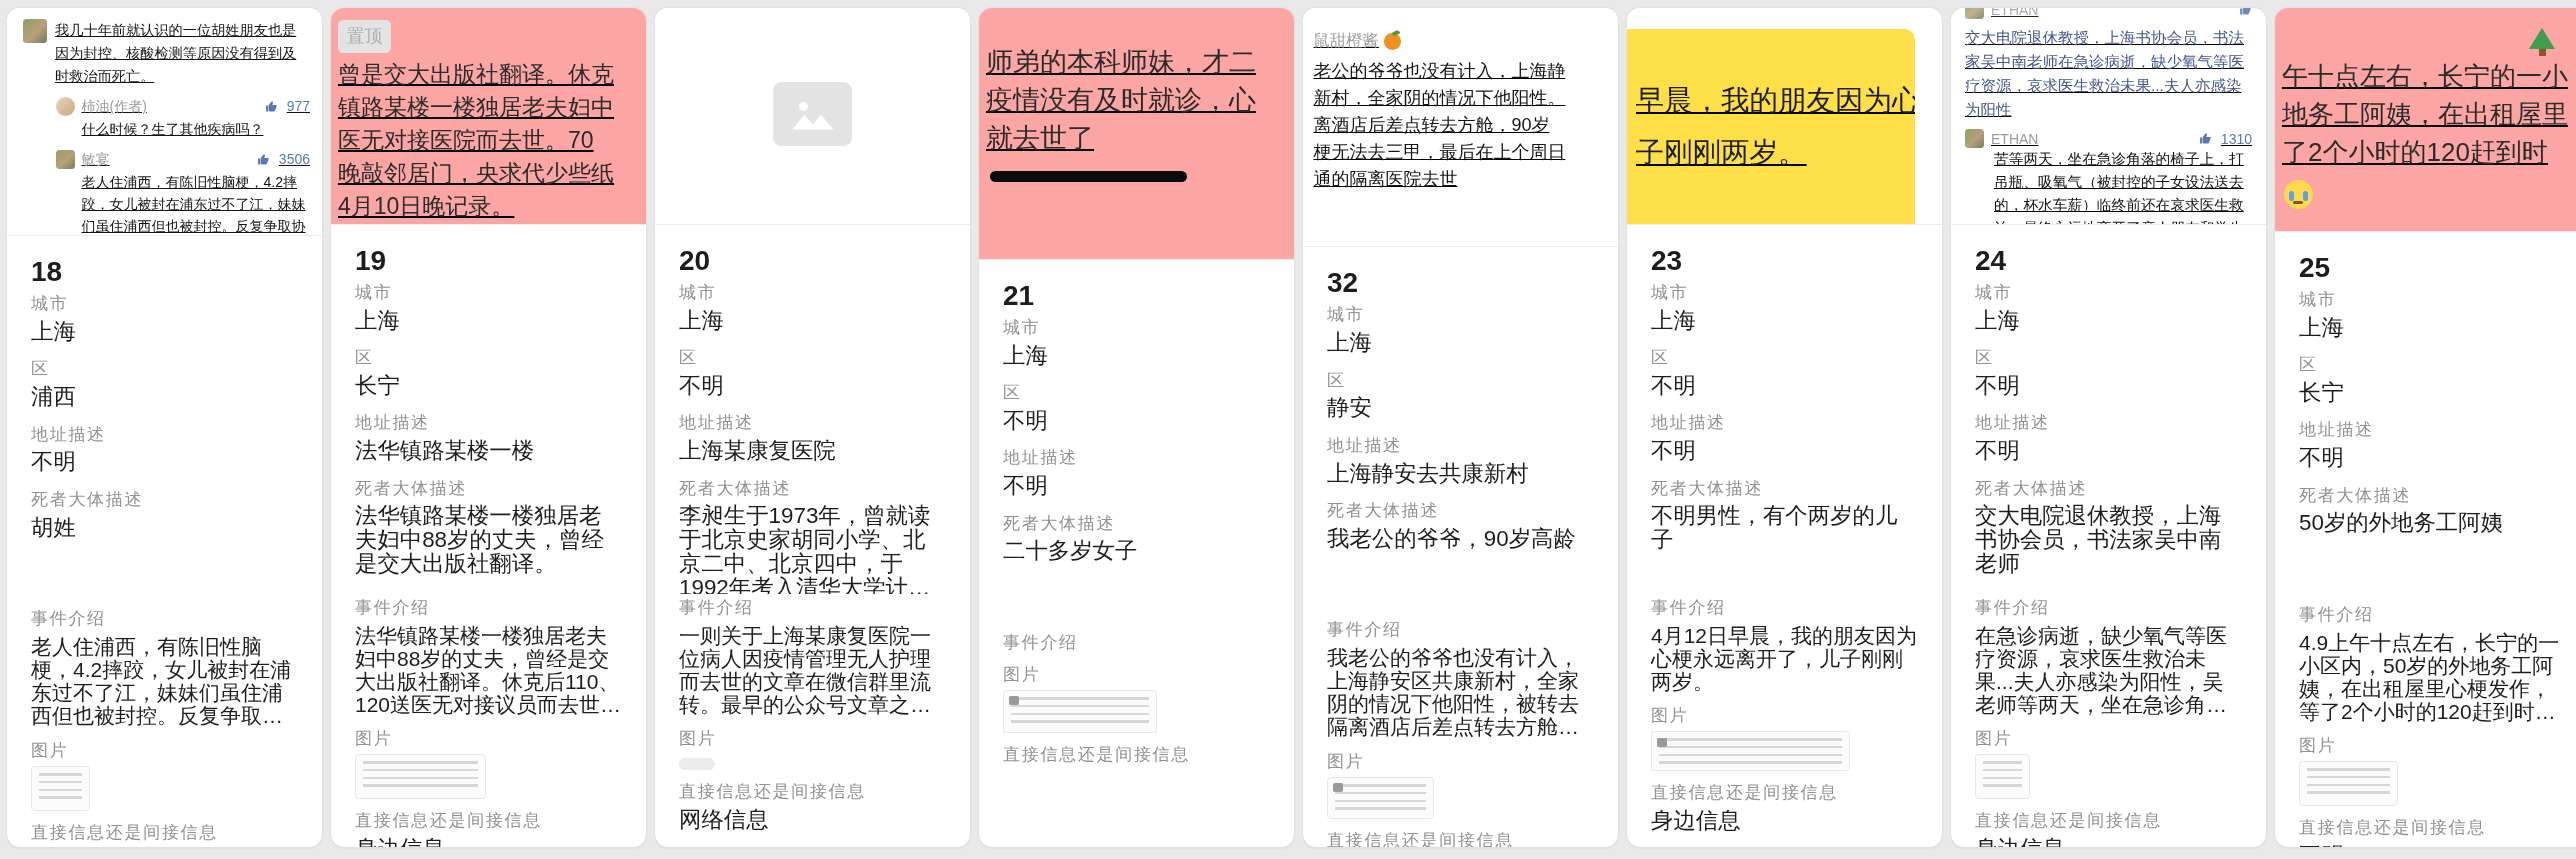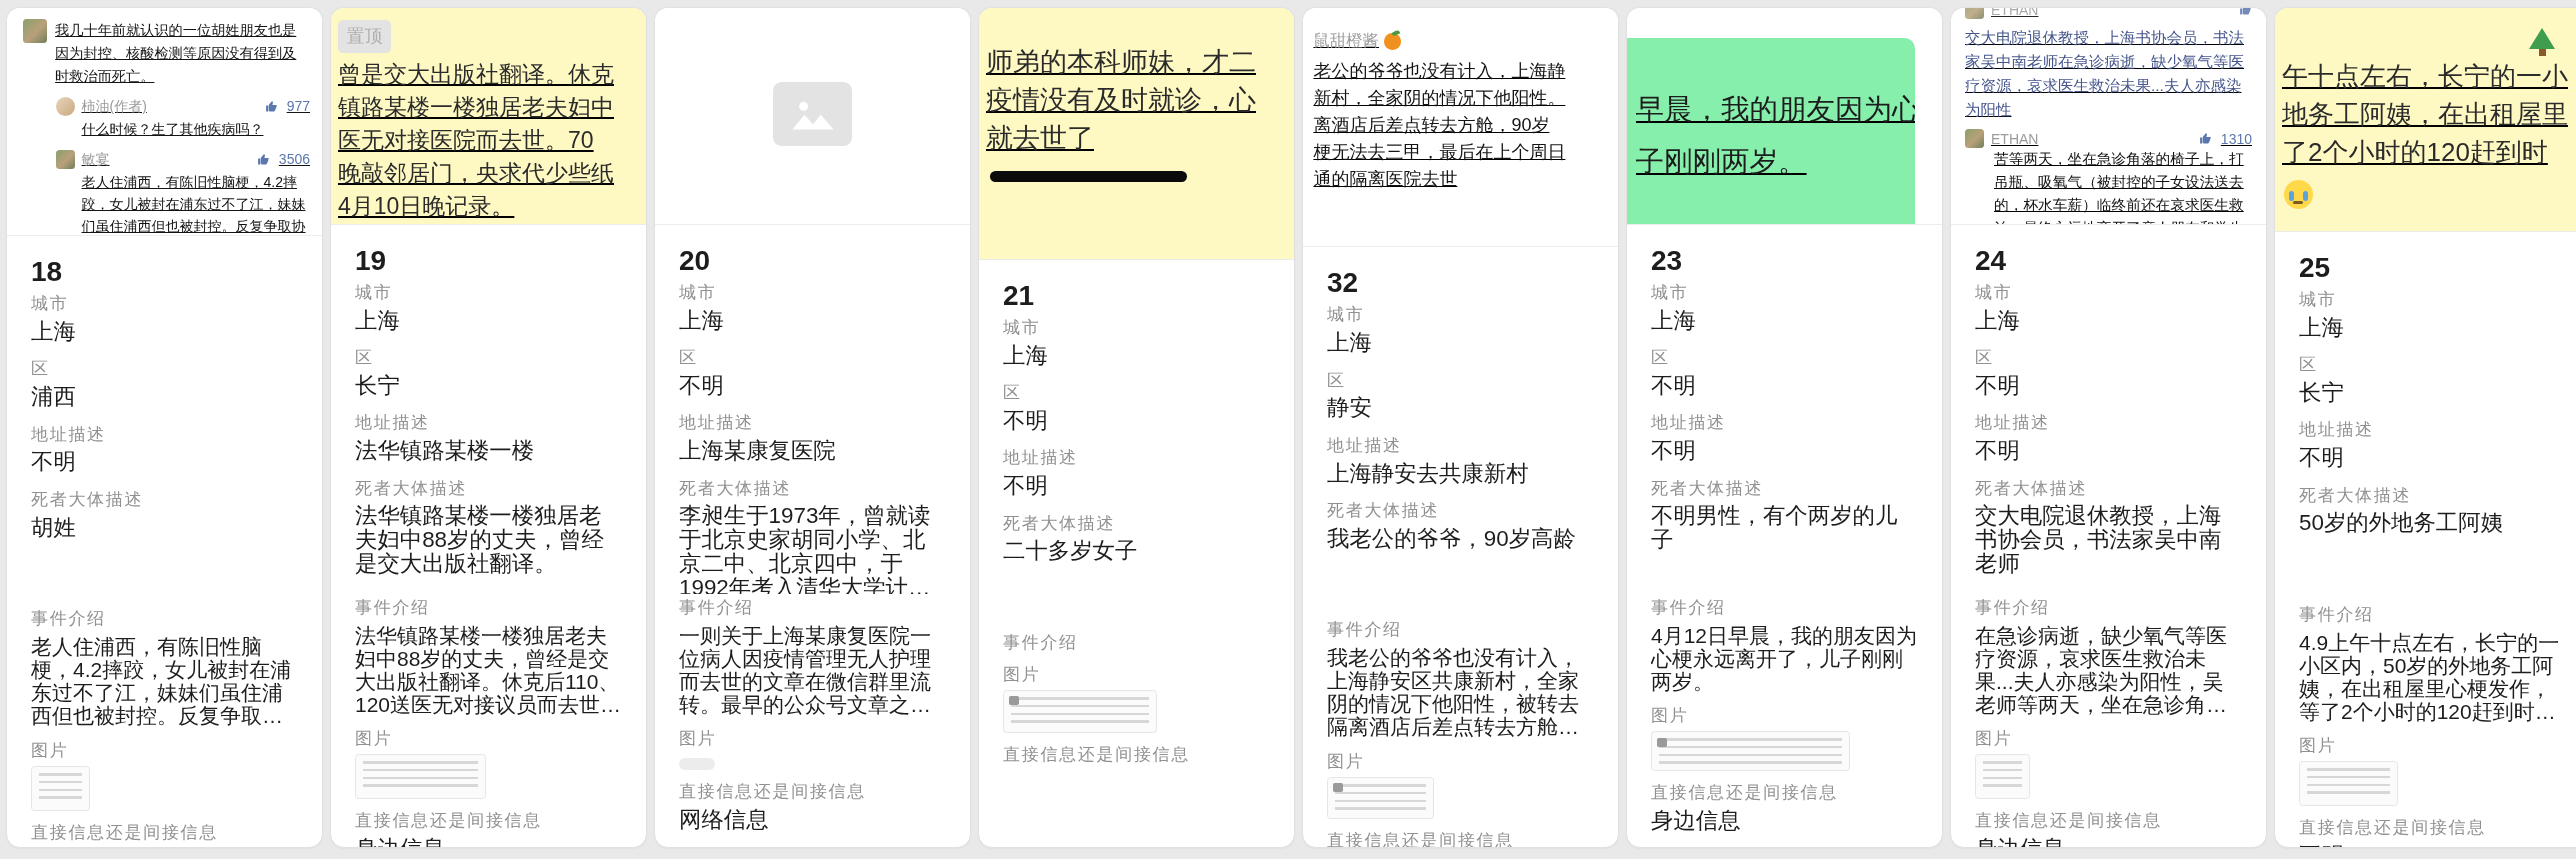--- a/index.html
+++ b/index.html
@@ -10,37 +10,37 @@
     -webkit-font-smoothing:antialiased;
   }
   .cards{display:flex;gap:7px;padding:7px 6px;}
   .card{
     flex:none;width:315px;height:839px;background:#fff;
     border:0.9px solid #e1e1e1;border-radius:14px;overflow:hidden;
     box-shadow:0 0.9px 1.7px rgba(0,0,0,.04);
   }
   
   .cover{height:216px;overflow:hidden;position:relative;border-bottom:0.9px solid #ececec;background:#fff;text-decoration:underline;}
-  .cover.gray{background:#fef9c3;}
+  .cover.gray{background:#fca5a5;}
   .cover-lines{padding:12px 0 0 7px;}
   .cover-lines .ln{white-space:nowrap;overflow:hidden;color:#2b2b2b;}
   
   .c19 .ln{font-size:23px;line-height:33px;}
   .pin-tag{display:inline-block;margin:12px 0 5.2px 7px;padding:4.3px 8.6px;background:#e3e3e3;
            border-radius:5.2px;color:#aeaeae;font-size:18px;}
   
   .c21{padding-top:35px;}
   .c21 .ln{font-size:27px;line-height:38px;}
   .redact-bar{width:197px;height:11.2px;background:#0b0b0b;border-radius:6px;margin:14px 0 0 3.5px;}
   
   .c22{padding:22.4px 0 0 10.4px;}
   .wc-user{display:flex;align-items:center;font-size:16.4px;color:#9b9b9b;white-space:nowrap;}
   .c22 .ln{font-size:18px;line-height:27px;color:#141414;}
   
-  .bubble{margin-top:30px;width:288px;height:241px;background:#86efac;border-radius:0 10.4px 10.4px 0;
+  .bubble{margin-top:21px;width:288px;height:241px;background:#fde047;border-radius:0 10.4px 10.4px 0;
           padding:45px 0 0 8.6px;box-sizing:border-box;}
   .bubble .ln{font-size:28.5px;line-height:52px;font-weight:500;color:#1c1c1c;white-space:nowrap;overflow:hidden;}
   
   .c25{padding-top:7px;}
   .c25 .ln{font-size:26px;line-height:38px;}
   .tree-row{display:flex;justify-content:flex-end;padding-right:35px;height:35px;}
   
   .wc{padding:11.2px 12px 0 15.5px;font-size:14.2px;line-height:23px;color:#141414;}
   .wc-main{display:flex;}
   .wc-main .txt{width:256px;}

